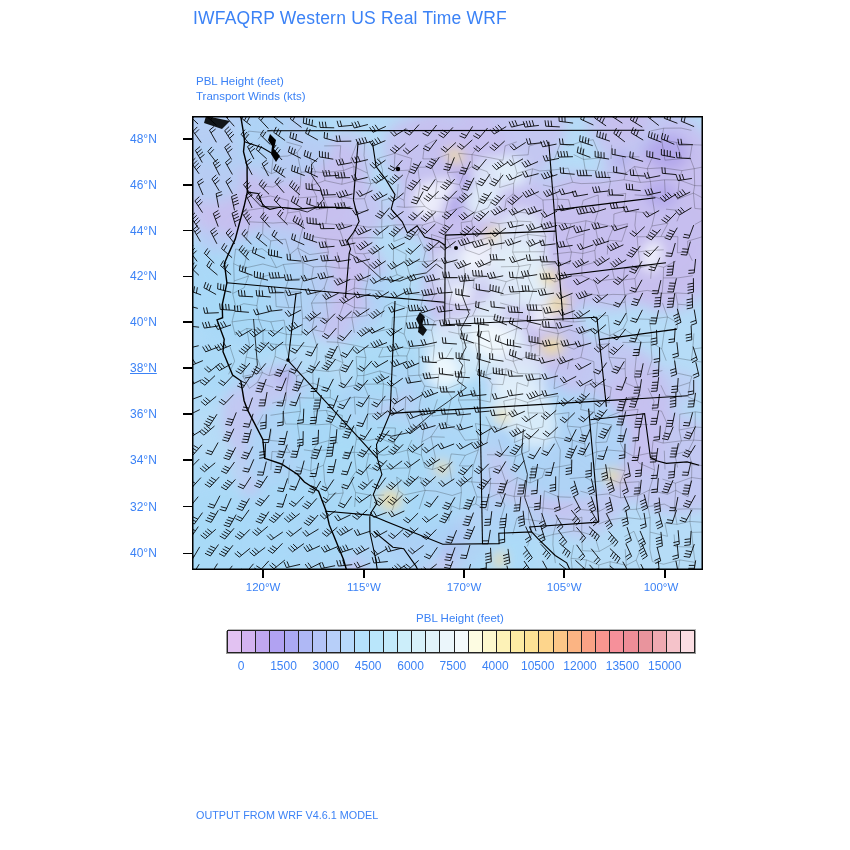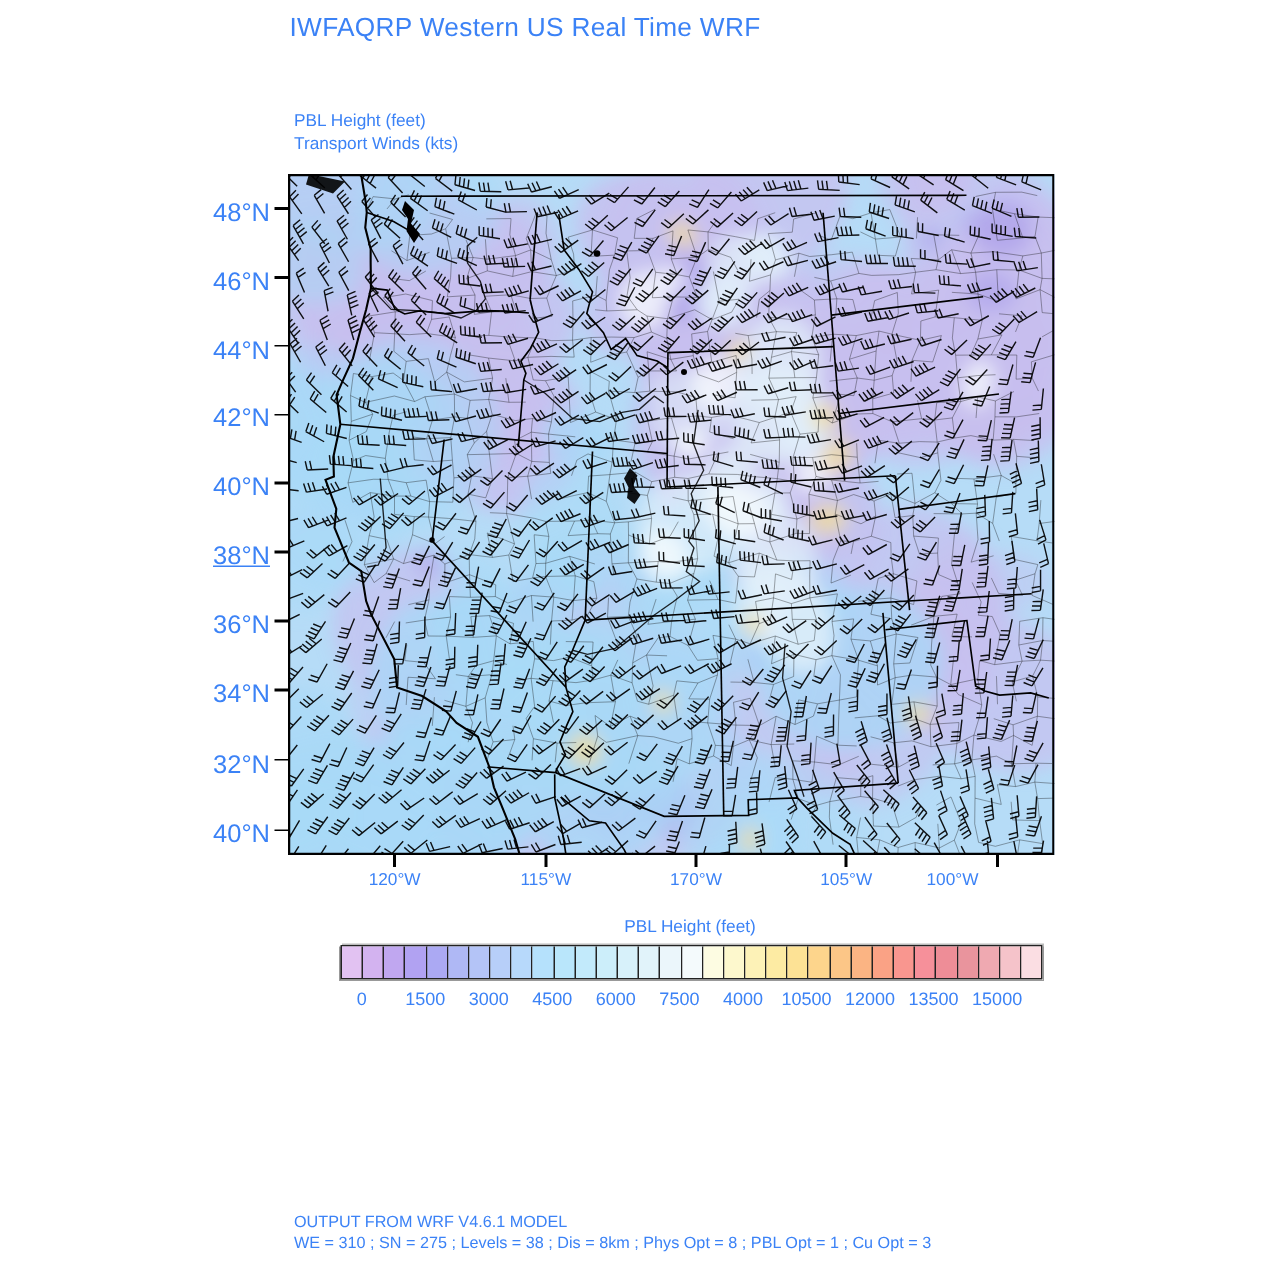--- a/index.html
+++ b/index.html
@@ -6,21 +6,21 @@
   .page{position:relative;width:850px;height:850px;background:#fff;overflow:hidden;
         font-family:"Liberation Sans","DejaVu Sans",sans-serif;color:#3b82f6;}
   .title{position:absolute;left:140px;top:8px;width:420px;text-align:center;
          font-size:17.5px;letter-spacing:.2px;}
   .times{position:absolute;left:460px;top:7px;width:245px;text-align:right;
          font-size:11.5px;line-height:14.5px;}
   .plot-labels{position:absolute;left:196px;top:74px;font-size:11.5px;line-height:14.5px;}
   #map-wrap{position:absolute;left:192px;top:116px;width:511px;height:454px;}
   #map-wrap svg{display:block;}
   .tick-lat{position:absolute;width:9px;height:1.5px;background:#000;}
-  .tick-lat-label{position:absolute;width:50px;text-align:right;font-size:17px;}
+  .tick-lat-label{position:absolute;width:50px;font-size:12px;}
   .tick-lon{position:absolute;width:1.5px;height:8px;background:#000;}
   .tick-lon-label{position:absolute;width:56px;text-align:center;font-size:11.5px;}
   .cb-title{position:absolute;left:260px;top:612px;width:400px;text-align:center;font-size:11.5px;}
   #cbar{position:absolute;left:227px;top:630px;width:466px;height:21px;display:flex;
         border:1.2px solid #222;box-shadow:1px 1px 0 #999,-1px 1px 0 #999,1px -1px 0 #bbb;}
   .cb-cell{flex:1 1 0;border-right:1.2px solid #222;}
   .cb-cell:last-child{border-right:none;}
   .cb-num{position:absolute;top:659px;width:48px;text-align:center;font-size:12px;}
   .footer{position:absolute;left:196px;top:809px;font-size:10.8px;line-height:13.5px;}
 </style>
@@ -292,21 +292,21 @@
       <div class="tick-lat-label" style="left: 130px; top: 546.414px;">40°N</div>
       <div class="tick-lon" style="left: 262.349px; top: 570px;"></div>
       <div class="tick-lon-label" style="left: 235.099px; top: 581px;">120°W</div>
       <div class="tick-lon" style="left: 363.153px; top: 570px;"></div>
       <div class="tick-lon-label" style="left: 335.903px; top: 581px;">115°W</div>
       <div class="tick-lon" style="left: 463.25px; top: 570px;"></div>
       <div class="tick-lon-label" style="left: 436px; top: 581px;">170°W</div>
       <div class="tick-lon" style="left: 563.426px; top: 570px;"></div>
       <div class="tick-lon-label" style="left: 536.176px; top: 581px;">105°W</div>
       <div class="tick-lon" style="left: 664.467px; top: 570px;"></div>
-      <div class="tick-lon-label" style="left: 607px; top: 581px; text-align: center;">100°W</div>
+      <div class="tick-lon-label" style="left: 633px; top: 581px; text-align: center;">100°W</div>
     </div>
 
   <div class="cb-title">PBL Height  (feet)</div>
   <div id="cbar">
       <div class="cb-cell" style="background: rgb(226, 194, 242);"></div>
       <div class="cb-cell" style="background: rgb(211, 179, 240);"></div>
       <div class="cb-cell" style="background: rgb(192, 167, 240);"></div>
       <div class="cb-cell" style="background: rgb(177, 162, 242);"></div>
       <div class="cb-cell" style="background: rgb(171, 169, 243);"></div>
       <div class="cb-cell" style="background: rgb(175, 184, 245);"></div>
@@ -347,15 +347,14 @@
       <div class="cb-num" style="left: 428.939px;">7500</div>
       <div class="cb-num" style="left: 471.303px;">4000</div>
       <div class="cb-num" style="left: 513.667px;">10500</div>
       <div class="cb-num" style="left: 556.03px;">12000</div>
       <div class="cb-num" style="left: 598.394px;">13500</div>
       <div class="cb-num" style="left: 640.758px;">15000</div>
     </div>
 
   <div class="footer">
     <div>OUTPUT FROM WRF V4.6.1 MODEL</div>
-    <div>WE = 310 ; SN = 275 ; Levels = 38 ; Dis = 8km ; Phys Opt = 8 ; PBL Opt = 1 ; Cu Opt = 3</div>
   </div>
 </div>
 
 </body></html>

